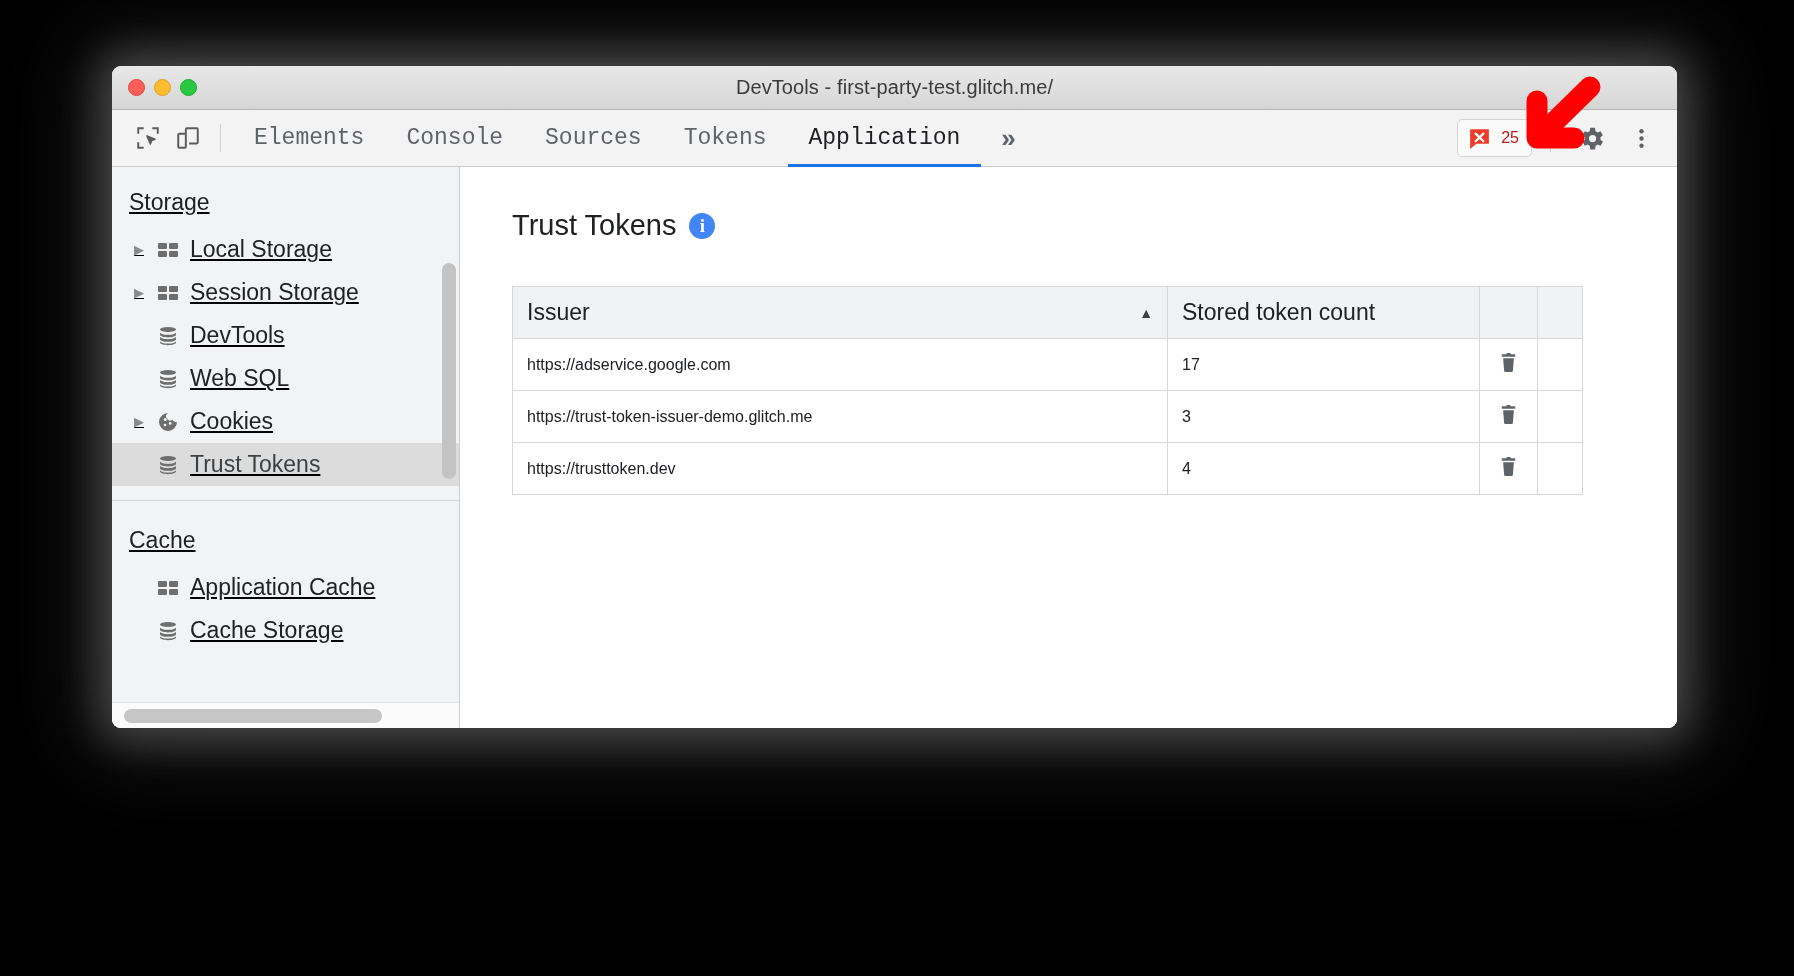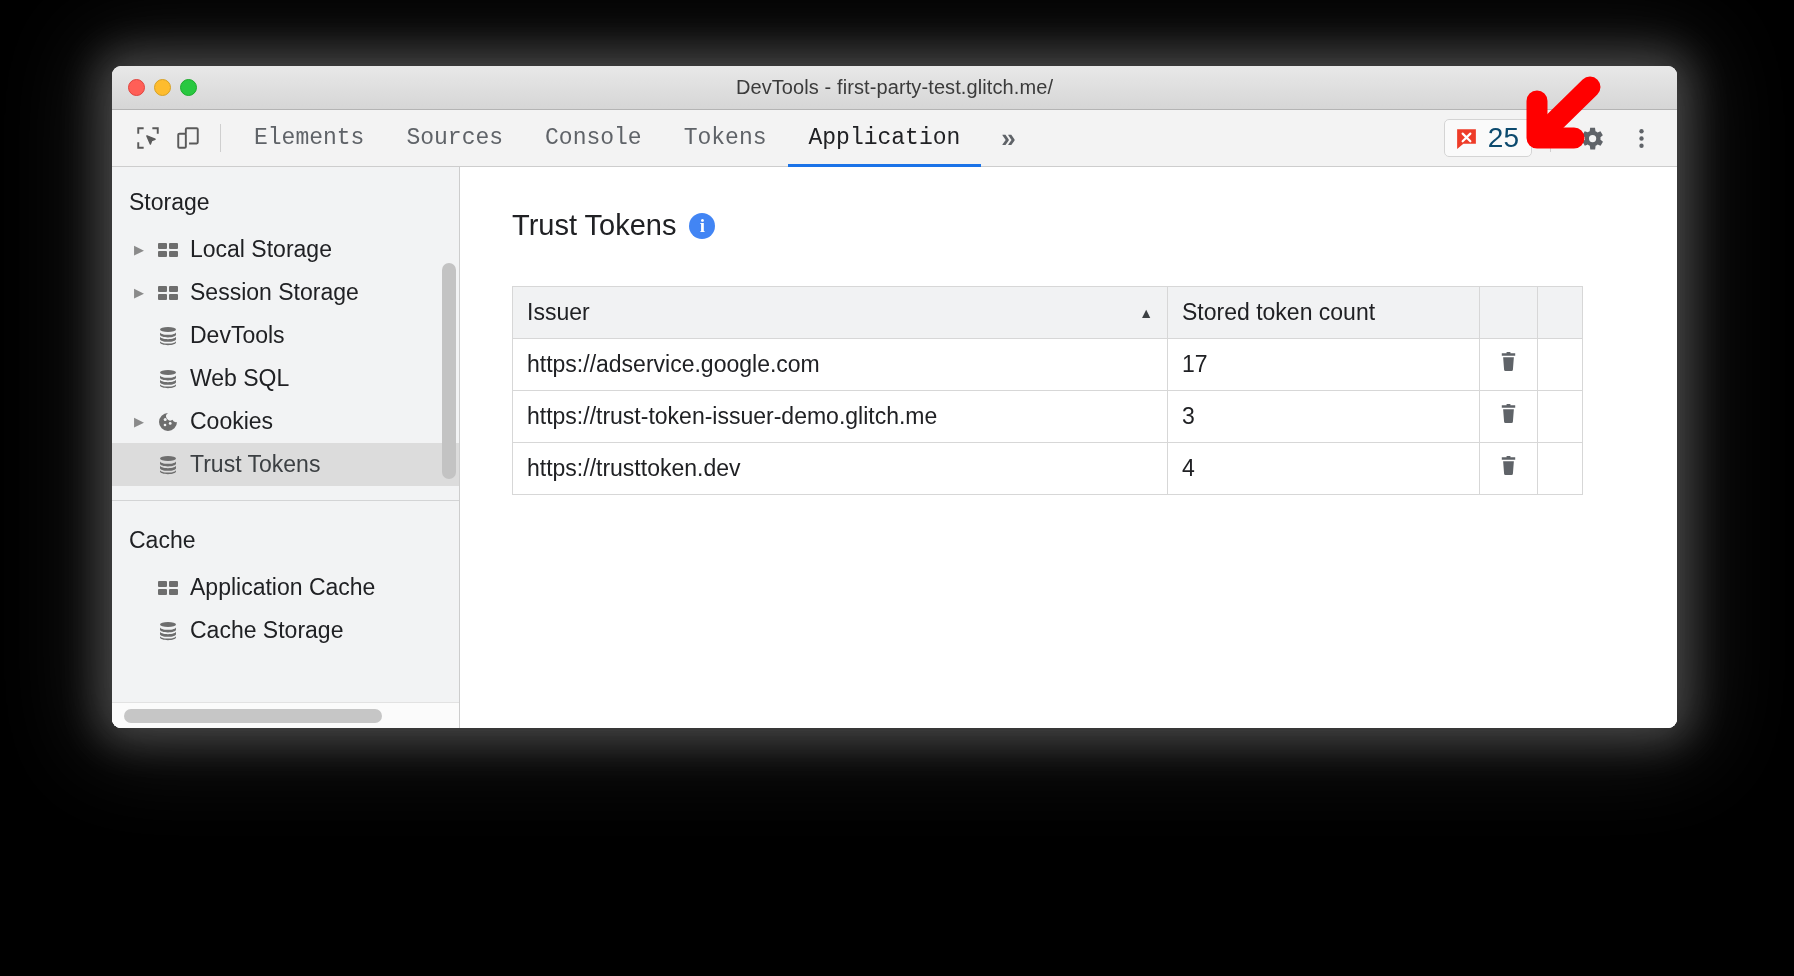--- a/index.html
+++ b/index.html
@@ -75,33 +75,33 @@
     display: flex; align-items: center; padding: 0 20px;
     font-size: 26px; color: #5f6368; font-weight: bold; letter-spacing: -3px;
   }
   .tb-right { margin-left: auto; display: flex; align-items: center; gap: 6px; }
   .err-badge {
     display: flex; align-items: center; gap: 9px;
     border: 1px solid #d4d4d4; border-radius: 5px;
     background: #fafafa;
     padding: 4px 12px 4px 9px; height: 38px;
   }
-  .err-badge .count { font-size: 28px; color: #0c4a6e; }
+  .err-badge .count { font-size: 16px; color: #b91c1c; }
   .icon-btn { width: 44px; height: 44px; display: flex; align-items: center; justify-content: center; color: #5f6368; }
 
   
   .body { flex: 1; display: flex; min-height: 0; background: #fff; }
 
   
   .sidebar {
     width: 348px; flex: 0 0 348px;
     background: #f2f3f4;
     border-right: 1px solid #cdcdcd;
     position: relative;
-    display: flex; flex-direction: column;
+    display: flex; flex-direction: column; text-decoration: underline;
   }
   .side-scroll { flex: 1; overflow: hidden; position: relative; padding-top: 10px; }
   .sec-title {
     font-size: 23px; color: #202124;
     padding: 12px 0 12px 17px;
   }
   .sec-title.cache { padding-top: 26px; }
   .tree-row {
     display: flex; align-items: center;
     height: 43px;
@@ -155,21 +155,21 @@
   table.tt th {
     background: #f1f2f3;
     height: 52px;
     font-size: 23px; color: #202124;
     padding: 0 14px;
     margin-top: 6px;
   }
   table.tt td {
     background: #ffffff;
     height: 52px;
-    font-size: 23px; color: #202124;
+    font-size: 16px; color: #202124;
     padding: 0 14px;
     white-space: nowrap;
   }
   .col-issuer { width: 655px; }
   .col-count  { width: 312px; }
   .col-del    { width: 58px; }
   .col-pad    { width: 45px; }
   .th-inner { display: flex; align-items: center; justify-content: space-between; }
   .sort-asc { color: #3c4043; font-size: 14px; }
   .del-cell { text-align: center !important; padding: 0 !important; }
@@ -206,24 +206,24 @@
           <path d="M10 8V4a1 1 0 0 1 1-1h9a1 1 0 0 1 1 1v12a1 1 0 0 1-1 1h-7"></path>
         </svg>
       </div>
       <div class="vdiv"></div>
 
       <div class="tabs">
         <div class="tab">
             <span>Elements</span>
           </div>
         <div class="tab">
+            <span>Console</span>
+          </div>
+        <div class="tab">
             <span>Sources</span>
-          </div>
-        <div class="tab">
-            <span>Console</span>
           </div>
         <div class="tab">
             <span>Tokens</span>
           </div>
         <div class="tab active">
             <span>Application</span>
           </div>
       </div>
       <div class="more-tabs">»</div>
 

